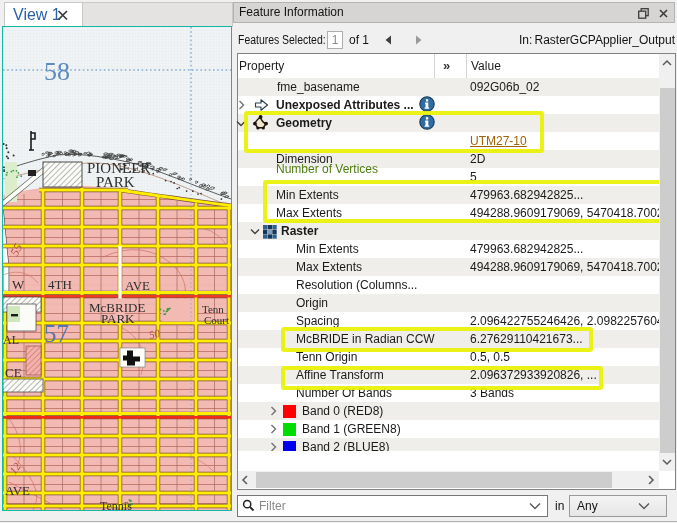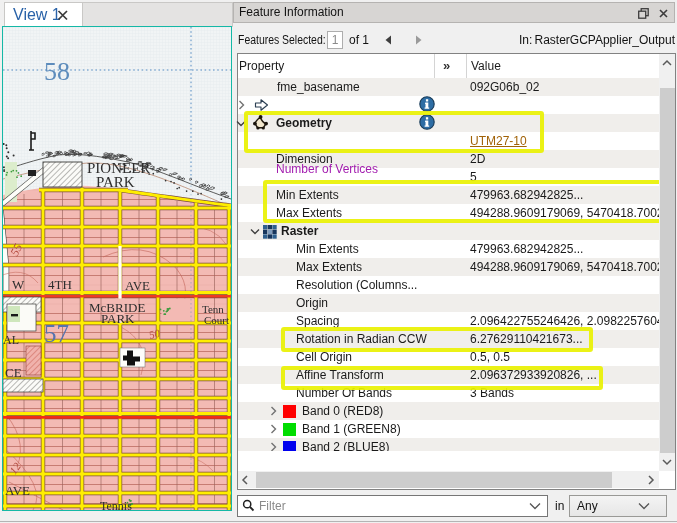--- a/index.html
+++ b/index.html
@@ -325,29 +325,30 @@
 <div class="abs" style="left:443px;top:58px;color:#333;font-weight:bold;font-size:13px">»</div>
 <div class="abs" style="left:471px;top:59px;color:#1a1a1a">Value</div>
 <div class="abs" style="left:434px;top:54px;width:1px;height:24px;background:#d4d4d4"></div>
 <div class="abs" style="left:466px;top:54px;width:1px;height:24px;background:#d4d4d4"></div>
 <div class="abs" style="left:0;top:0;width:677px;height:523px;overflow:hidden;pointer-events:none">
 <div class="abs" style="left:0;top:0;width:659px;height:451px;overflow:hidden">
 <div style="position:absolute;left:238px;top:78px;width:421px;height:18px;background:#f0eeeb"></div>
 <div style="position:absolute;left:277px;top:80px;font-weight:normal;color:#1a1a1a;white-space:nowrap">fme_basename</div>
 <div style="position:absolute;left:470px;top:80px;color:#1a1a1a;white-space:nowrap">092G06b_02</div>
 <div style="position:absolute;left:238px;top:96px;width:421px;height:18px;background:#ffffff"></div>
+<div style="position:absolute;left:276px;top:98px;font-weight:bold;color:#1a1a1a;white-space:nowrap">Unexposed Attributes ...</div>
 <div style="position:absolute;left:238px;top:114px;width:421px;height:18px;background:#f0eeeb"></div>
 <div style="position:absolute;left:276px;top:116px;font-weight:bold;color:#1a1a1a;white-space:nowrap">Geometry</div>
 <div style="position:absolute;left:238px;top:132px;width:421px;height:18px;background:#ffffff"></div>
 <div style="position:absolute;left:470px;top:134px;color:#a16207;text-decoration:underline;white-space:nowrap">UTM27-10</div>
 <div style="position:absolute;left:238px;top:150px;width:421px;height:18px;background:#f0eeeb"></div>
 <div style="position:absolute;left:276px;top:152px;font-weight:normal;color:#1a1a1a;white-space:nowrap">Dimension</div>
 <div style="position:absolute;left:470px;top:152px;color:#1a1a1a;white-space:nowrap">2D</div>
 <div style="position:absolute;left:238px;top:168px;width:421px;height:18px;background:#ffffff"></div>
-<div style="position:absolute;left:276px;top:162px;font-weight:normal;color:#a21caf;white-space:nowrap">Number of Vertices</div>
+<div style="position:absolute;left:276px;top:162px;font-weight:normal;color:#4d7c0f;white-space:nowrap">Number of Vertices</div>
 <div style="position:absolute;left:470px;top:170px;color:#1a1a1a;white-space:nowrap">5</div>
 <div style="position:absolute;left:238px;top:186px;width:421px;height:18px;background:#f0eeeb"></div>
 <div style="position:absolute;left:276px;top:188px;font-weight:normal;color:#1a1a1a;white-space:nowrap">Min Extents</div>
 <div style="position:absolute;left:470px;top:188px;color:#1a1a1a;white-space:nowrap">479963.682942825...</div>
 <div style="position:absolute;left:238px;top:204px;width:421px;height:18px;background:#ffffff"></div>
 <div style="position:absolute;left:276px;top:206px;font-weight:normal;color:#1a1a1a;white-space:nowrap">Max Extents</div>
 <div style="position:absolute;left:470px;top:206px;color:#1a1a1a;white-space:nowrap">494288.9609179069, 5470418.70023</div>
 <div style="position:absolute;left:238px;top:222px;width:421px;height:18px;background:#f0eeeb"></div>
 <div style="position:absolute;left:281px;top:224px;font-weight:bold;color:#1a1a1a;white-space:nowrap">Raster</div>
 <div style="position:absolute;left:238px;top:240px;width:421px;height:18px;background:#ffffff"></div>
@@ -357,24 +358,24 @@
 <div style="position:absolute;left:296px;top:260px;font-weight:normal;color:#1a1a1a;white-space:nowrap">Max Extents</div>
 <div style="position:absolute;left:470px;top:260px;color:#1a1a1a;white-space:nowrap">494288.9609179069, 5470418.70023</div>
 <div style="position:absolute;left:238px;top:276px;width:421px;height:18px;background:#ffffff"></div>
 <div style="position:absolute;left:296px;top:278px;font-weight:normal;color:#1a1a1a;white-space:nowrap">Resolution (Columns...</div>
 <div style="position:absolute;left:238px;top:294px;width:421px;height:18px;background:#f0eeeb"></div>
 <div style="position:absolute;left:296px;top:296px;font-weight:normal;color:#1a1a1a;white-space:nowrap">Origin</div>
 <div style="position:absolute;left:238px;top:312px;width:421px;height:18px;background:#ffffff"></div>
 <div style="position:absolute;left:296px;top:314px;font-weight:normal;color:#1a1a1a;white-space:nowrap">Spacing</div>
 <div style="position:absolute;left:470px;top:314px;color:#1a1a1a;white-space:nowrap">2.096422755246426, 2.09822576045</div>
 <div style="position:absolute;left:238px;top:330px;width:421px;height:18px;background:#f0eeeb"></div>
-<div style="position:absolute;left:296px;top:332px;font-weight:normal;color:#1a1a1a;white-space:nowrap">Rotation in Radian CCW</div>
+<div style="position:absolute;left:296px;top:332px;font-weight:normal;color:#1a1a1a;white-space:nowrap">McBRIDE in Radian CCW</div>
 <div style="position:absolute;left:470px;top:332px;color:#1a1a1a;white-space:nowrap">6.27629110421673...</div>
 <div style="position:absolute;left:238px;top:348px;width:421px;height:18px;background:#ffffff"></div>
-<div style="position:absolute;left:296px;top:350px;font-weight:normal;color:#1a1a1a;white-space:nowrap">Cell Origin</div>
+<div style="position:absolute;left:296px;top:350px;font-weight:normal;color:#1a1a1a;white-space:nowrap">Tenn Origin</div>
 <div style="position:absolute;left:470px;top:350px;color:#1a1a1a;white-space:nowrap">0.5, 0.5</div>
 <div style="position:absolute;left:238px;top:366px;width:421px;height:18px;background:#f0eeeb"></div>
 <div style="position:absolute;left:296px;top:368px;font-weight:normal;color:#1a1a1a;white-space:nowrap">Affine Transform</div>
 <div style="position:absolute;left:470px;top:368px;color:#1a1a1a;white-space:nowrap">2.096372933920826, ...</div>
 <div style="position:absolute;left:238px;top:384px;width:421px;height:18px;background:#ffffff"></div>
 <div style="position:absolute;left:296px;top:386px;font-weight:normal;color:#1a1a1a;white-space:nowrap">Number Of Bands</div>
 <div style="position:absolute;left:470px;top:386px;color:#1a1a1a;white-space:nowrap">3 Bands</div>
 <div style="position:absolute;left:238px;top:402px;width:421px;height:18px;background:#f0eeeb"></div>
 <div style="position:absolute;left:302px;top:404px;font-weight:normal;color:#1a1a1a;white-space:nowrap">Band 0 (RED8)</div>
 <div style="position:absolute;left:238px;top:420px;width:421px;height:18px;background:#ffffff"></div>

